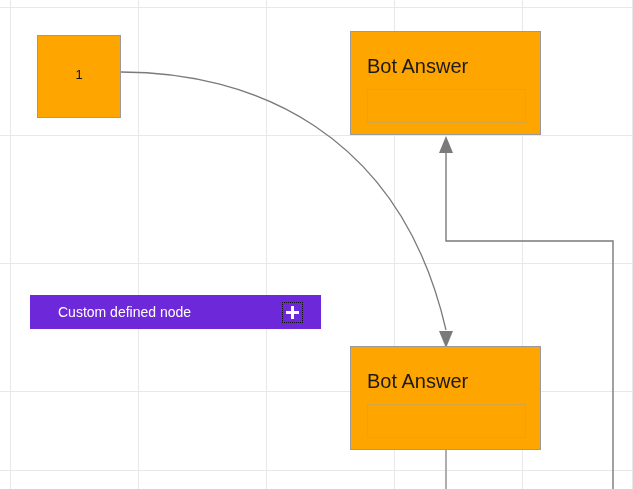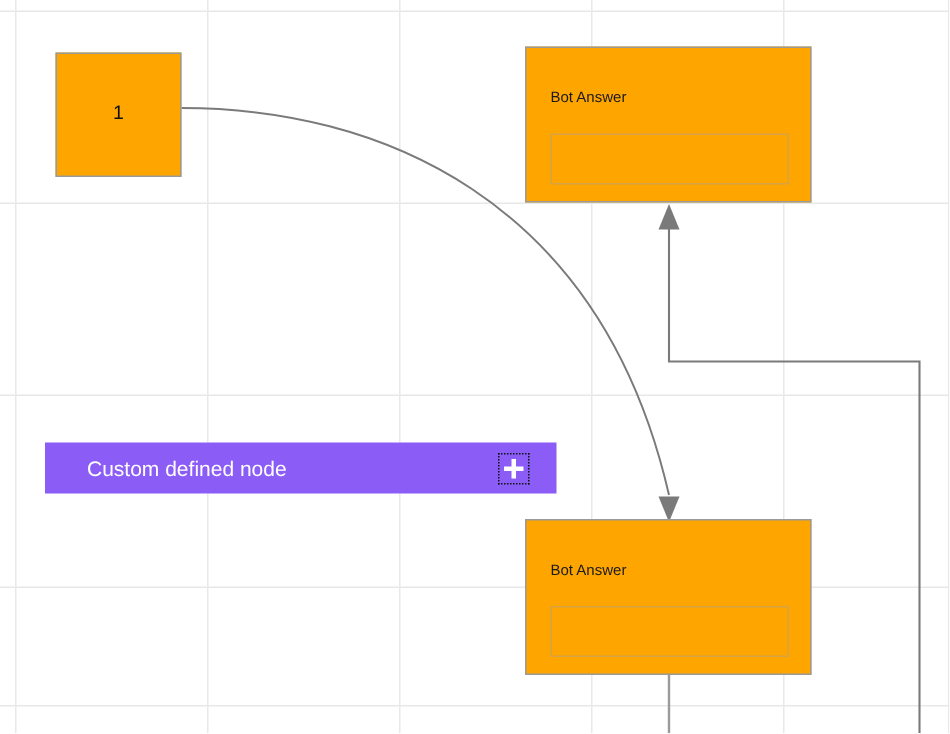--- a/index.html
+++ b/index.html
@@ -50,21 +50,21 @@
   .node {
     position: absolute;
     background: #FFA500;
     border: 1px solid #9a9a9a;
     box-sizing: border-box;
   }
   .node-title {
     position: absolute;
     left: 16px;
     top: 26px;
-    font-size: 10px;
+    font-size: 20px;
     color: #1a1a1a;
     line-height: 16px;
     white-space: nowrap;
   }
   .node-slot {
     position: absolute;
     left: 16px;
     right: 14px;
     height: 34px;
     border: 1px solid #c9a45c;
@@ -98,23 +98,23 @@
     top: 346px;
     width: 191px;
     height: 104px;
   }
   #node-bot-bottom .node-slot { top: 57px; }
   
   #custom-node-bar {
     position: absolute;
     left: 30px;
     top: 295px;
-    width: 341px;
+    width: 291px;
     height: 34px;
-    background: #8b5cf6;
+    background: #6d28d9;
     box-sizing: border-box;
     cursor: pointer;
   }
   #custom-node-bar .bar-label {
     position: absolute;
     left: 28px;
     top: 8px;
     font-size: 14px;
     color: #ffffff;
     line-height: 18px;

